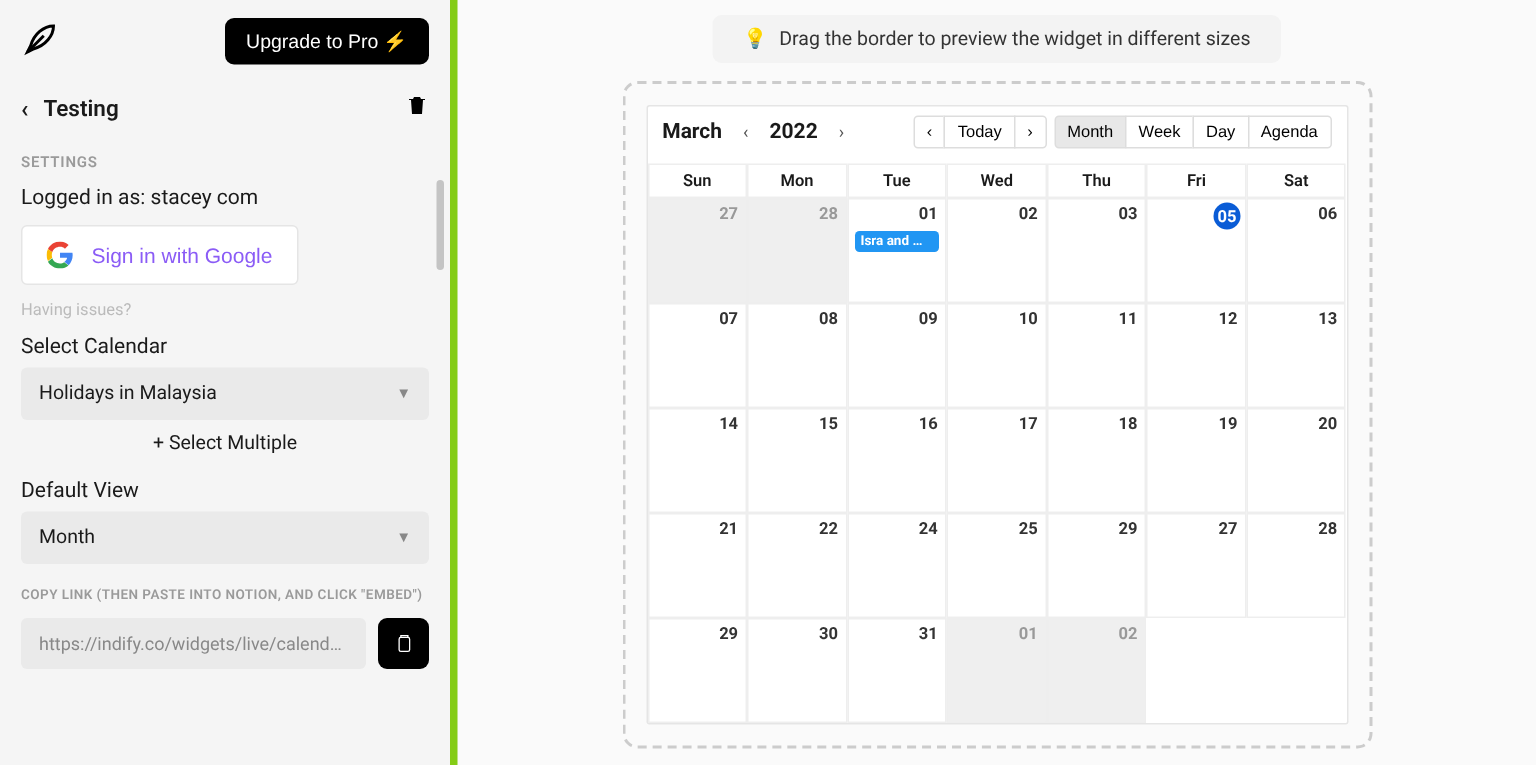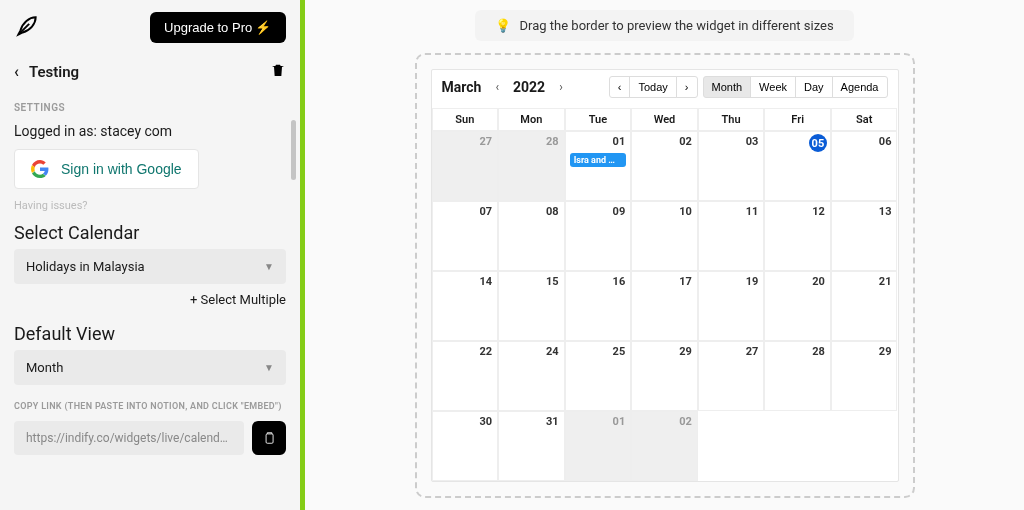--- a/index.html
+++ b/index.html
@@ -9,27 +9,27 @@
   .sidebar-top { display: flex; justify-content: space-between; align-items: center; margin-bottom: 18px; }
   .logo svg { width: 26px; height: 26px; }
   .upgrade-btn { background: #000; color: #fff; border: none; border-radius: 6px; padding: 8px 14px; font-size: 13px; font-weight: 500; cursor: pointer; display: flex; align-items: center; gap: 4px; }
   .title-row { display: flex; justify-content: space-between; align-items: center; margin-bottom: 20px; }
   .title-left { display: flex; align-items: center; gap: 10px; }
   .back-chevron { font-size: 16px; cursor: pointer; font-weight: 600; }
   .title-text { font-size: 15px; font-weight: 600; }
   .trash-icon svg { width: 16px; height: 18px; cursor: pointer; }
   .section-heading { text-transform: uppercase; font-size: 10px; letter-spacing: 0.5px; color: #9a9a9a; font-weight: 600; margin-bottom: 10px; }
   .logged-in { font-size: 14px; margin-bottom: 10px; }
-  .google-btn { display: inline-flex; align-items: center; gap: 12px; background: #fff; border: 1px solid #e5e5e5; border-radius: 4px; padding: 10px 16px; font-size: 14px; font-weight: 500; cursor: pointer; color: #0f766e; }
+  .google-btn { display: inline-flex; align-items: center; gap: 12px; background: #fff; border: 1px solid #e5e5e5; border-radius: 4px; padding: 10px 16px; font-size: 14px; font-weight: 500; cursor: pointer; color: #8b5cf6; }
   .google-g { width: 18px; height: 18px; }
   .issues-link { font-size: 11px; color: #bbb; margin-top: 10px; margin-bottom: 10px; cursor: pointer; }
-  .field-label { font-size: 18px; margin-bottom: 6px; }
+  .field-label { font-size: 14px; margin-bottom: 6px; }
   .select-box { width: 100%; background: #eaeaea; border: none; border-radius: 4px; padding: 10px 12px; font-size: 13px; display: flex; justify-content: space-between; align-items: center; cursor: pointer; margin-bottom: 8px; gap: 38px; }
   .select-caret { color: #888; font-size: 10px; }
-  .select-multiple { text-align: right; font-size: 13px; margin-bottom: 16px; cursor: pointer; }
+  .select-multiple { text-align: center; font-size: 13px; margin-bottom: 16px; cursor: pointer; }
   .copy-label { font-size: 9px; font-weight: 600; letter-spacing: 0.3px; color: #9a9a9a; margin-bottom: 10px; }
   .copy-row { display: flex; gap: 8px; align-items: center; }
   .copy-input { flex: 1; background: #eaeaea; border: none; border-radius: 4px; padding: 10px 12px; font-size: 12px; color: #888; overflow: hidden; text-overflow: ellipsis; white-space: nowrap; }
   .copy-btn { width: 34px; height: 34px; background: #000; border-radius: 6px; display: flex; align-items: center; justify-content: center; cursor: pointer; }
   .copy-btn svg { width: 14px; height: 16px; stroke: #fff; fill: none; stroke-width: 1.5; }
   .scroll-track { position: absolute; right: 4px; top: 120px; width: 5px; height: 60px; background: #c4c4c4; border-radius: 3px; }
   .mb-16 { margin-bottom: 16px; }
 
   .main { flex: 1; padding: 10px 20px 20px 20px; position: relative; display: flex; flex-direction: column; align-items: center; }
   .hint-banner { background: #f3f3f3; border-radius: 6px; padding: 8px 20px; font-size: 13px; color: #333; display: flex; align-items: center; gap: 8px; margin-bottom: 12px; }
@@ -213,20 +213,23 @@
             <div class="cal-cell">
               <div class="dnum">15</div>
             </div>
             <div class="cal-cell">
               <div class="dnum">16</div>
             </div>
             <div class="cal-cell">
               <div class="dnum">17</div>
             </div>
             <div class="cal-cell">
+              <div class="dnum">18</div>
+            </div>
+            <div class="cal-cell">
               <div class="dnum">19</div>
             </div>
             <div class="cal-cell">
               <div class="dnum">20</div>
             </div>
             <div class="cal-cell">
               <div class="dnum">21</div>
             </div>
             <div class="cal-cell">
               <div class="dnum">22</div>

